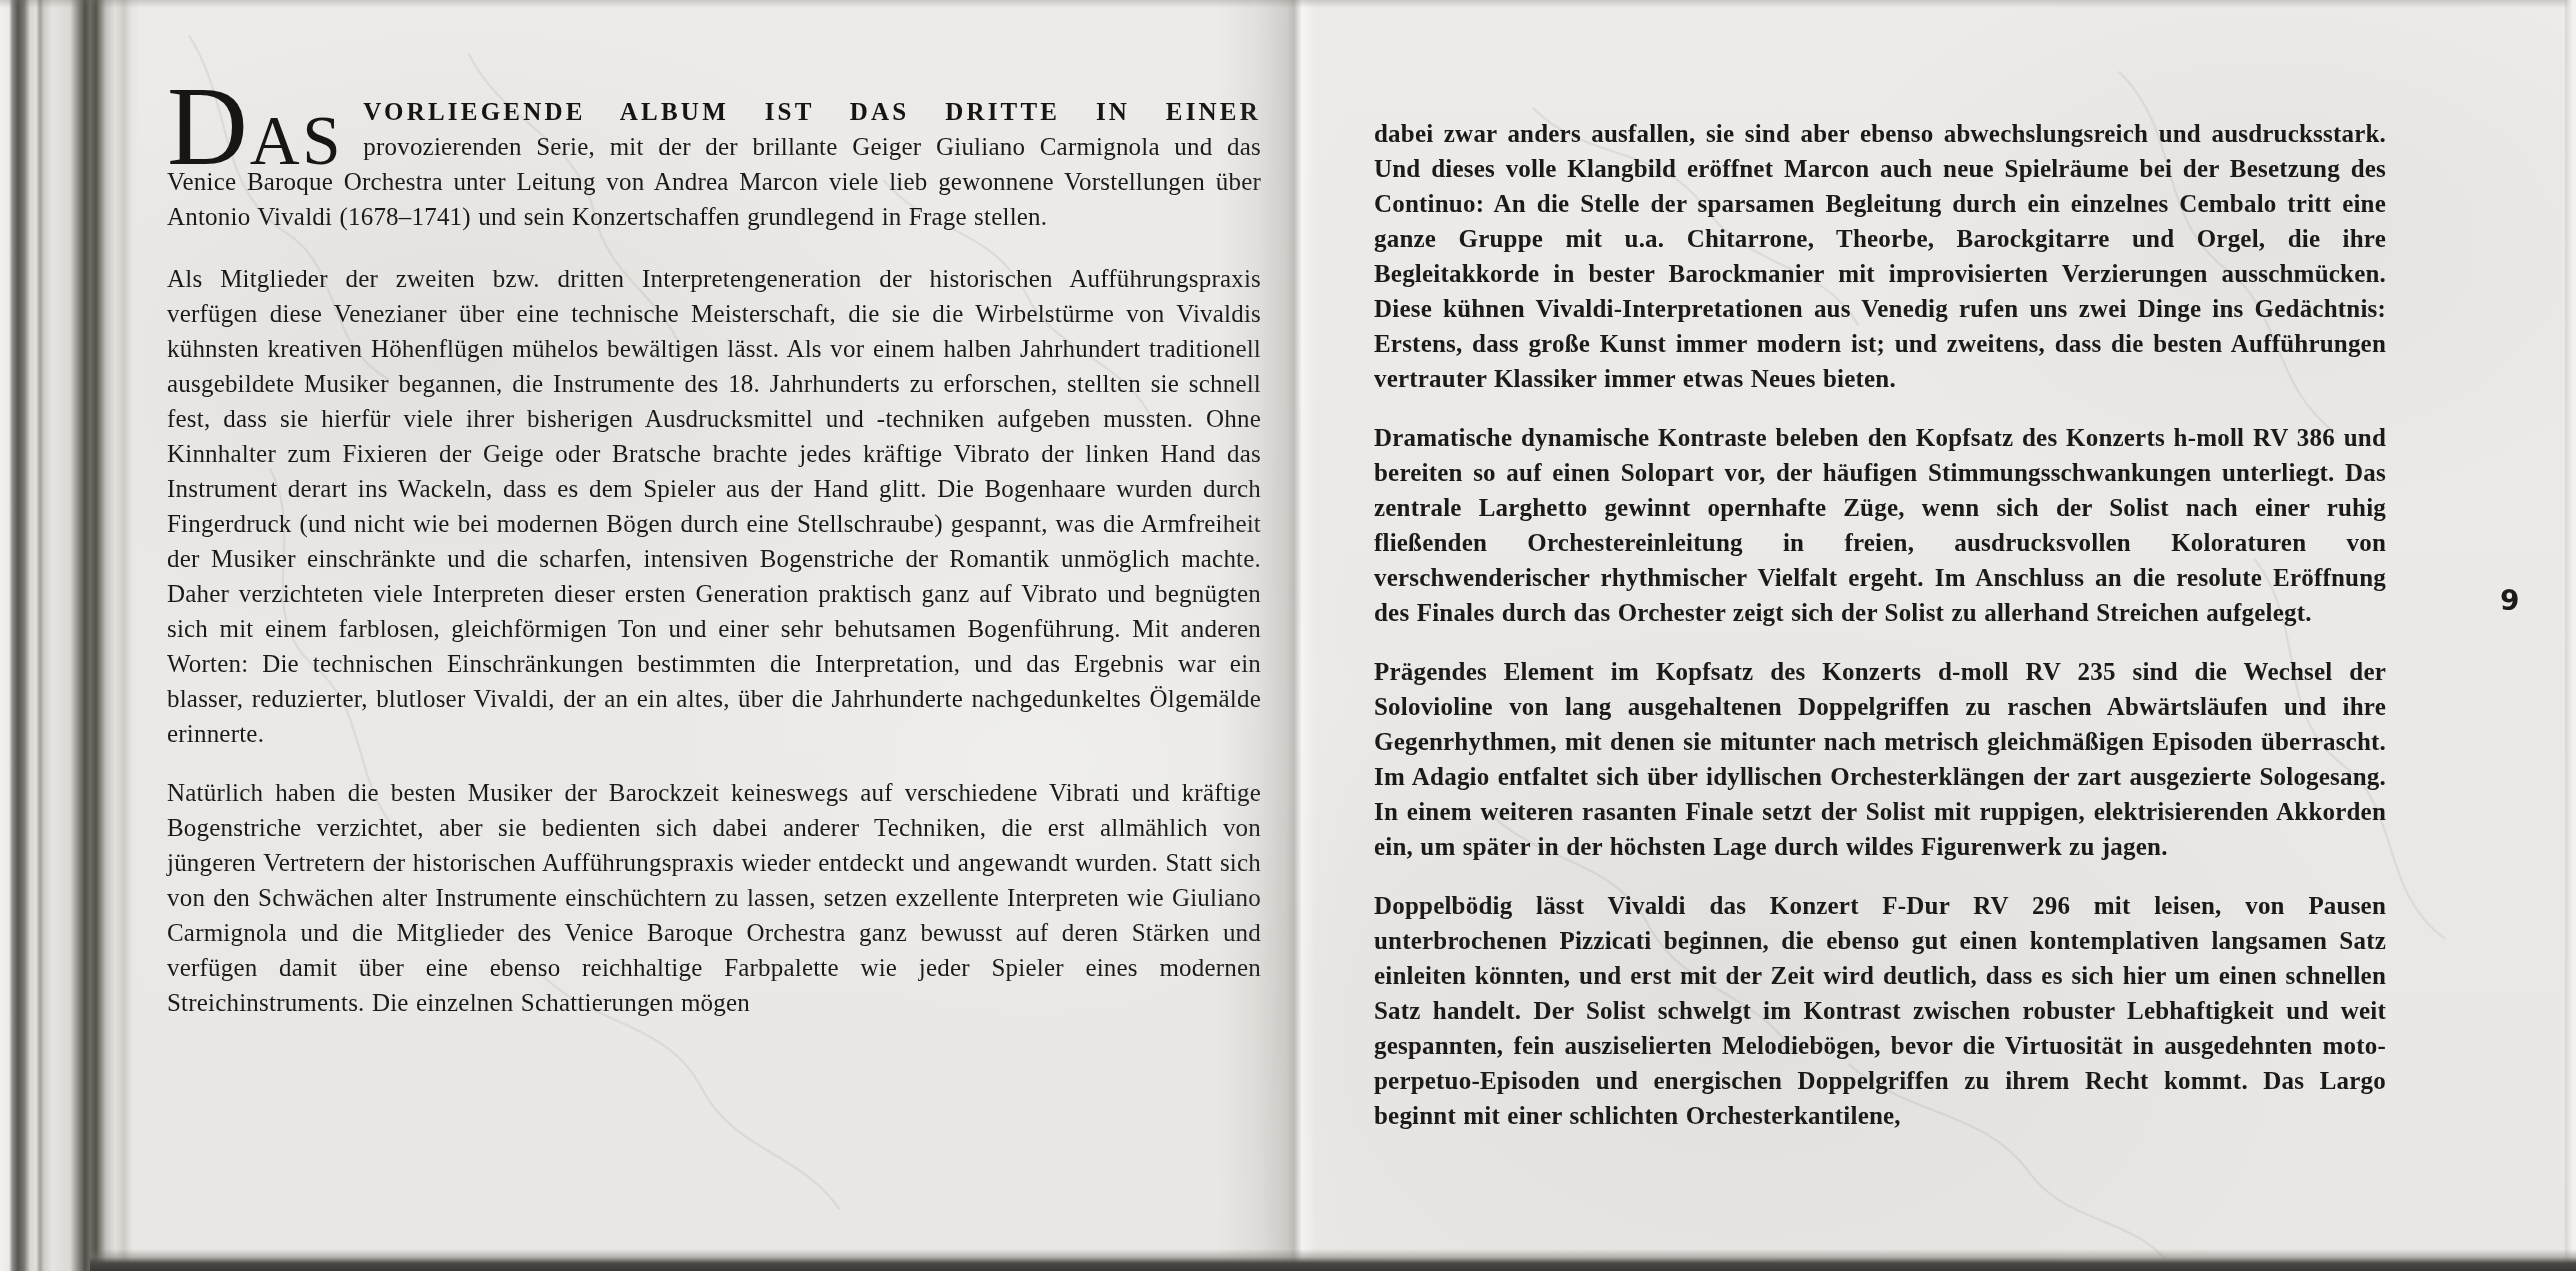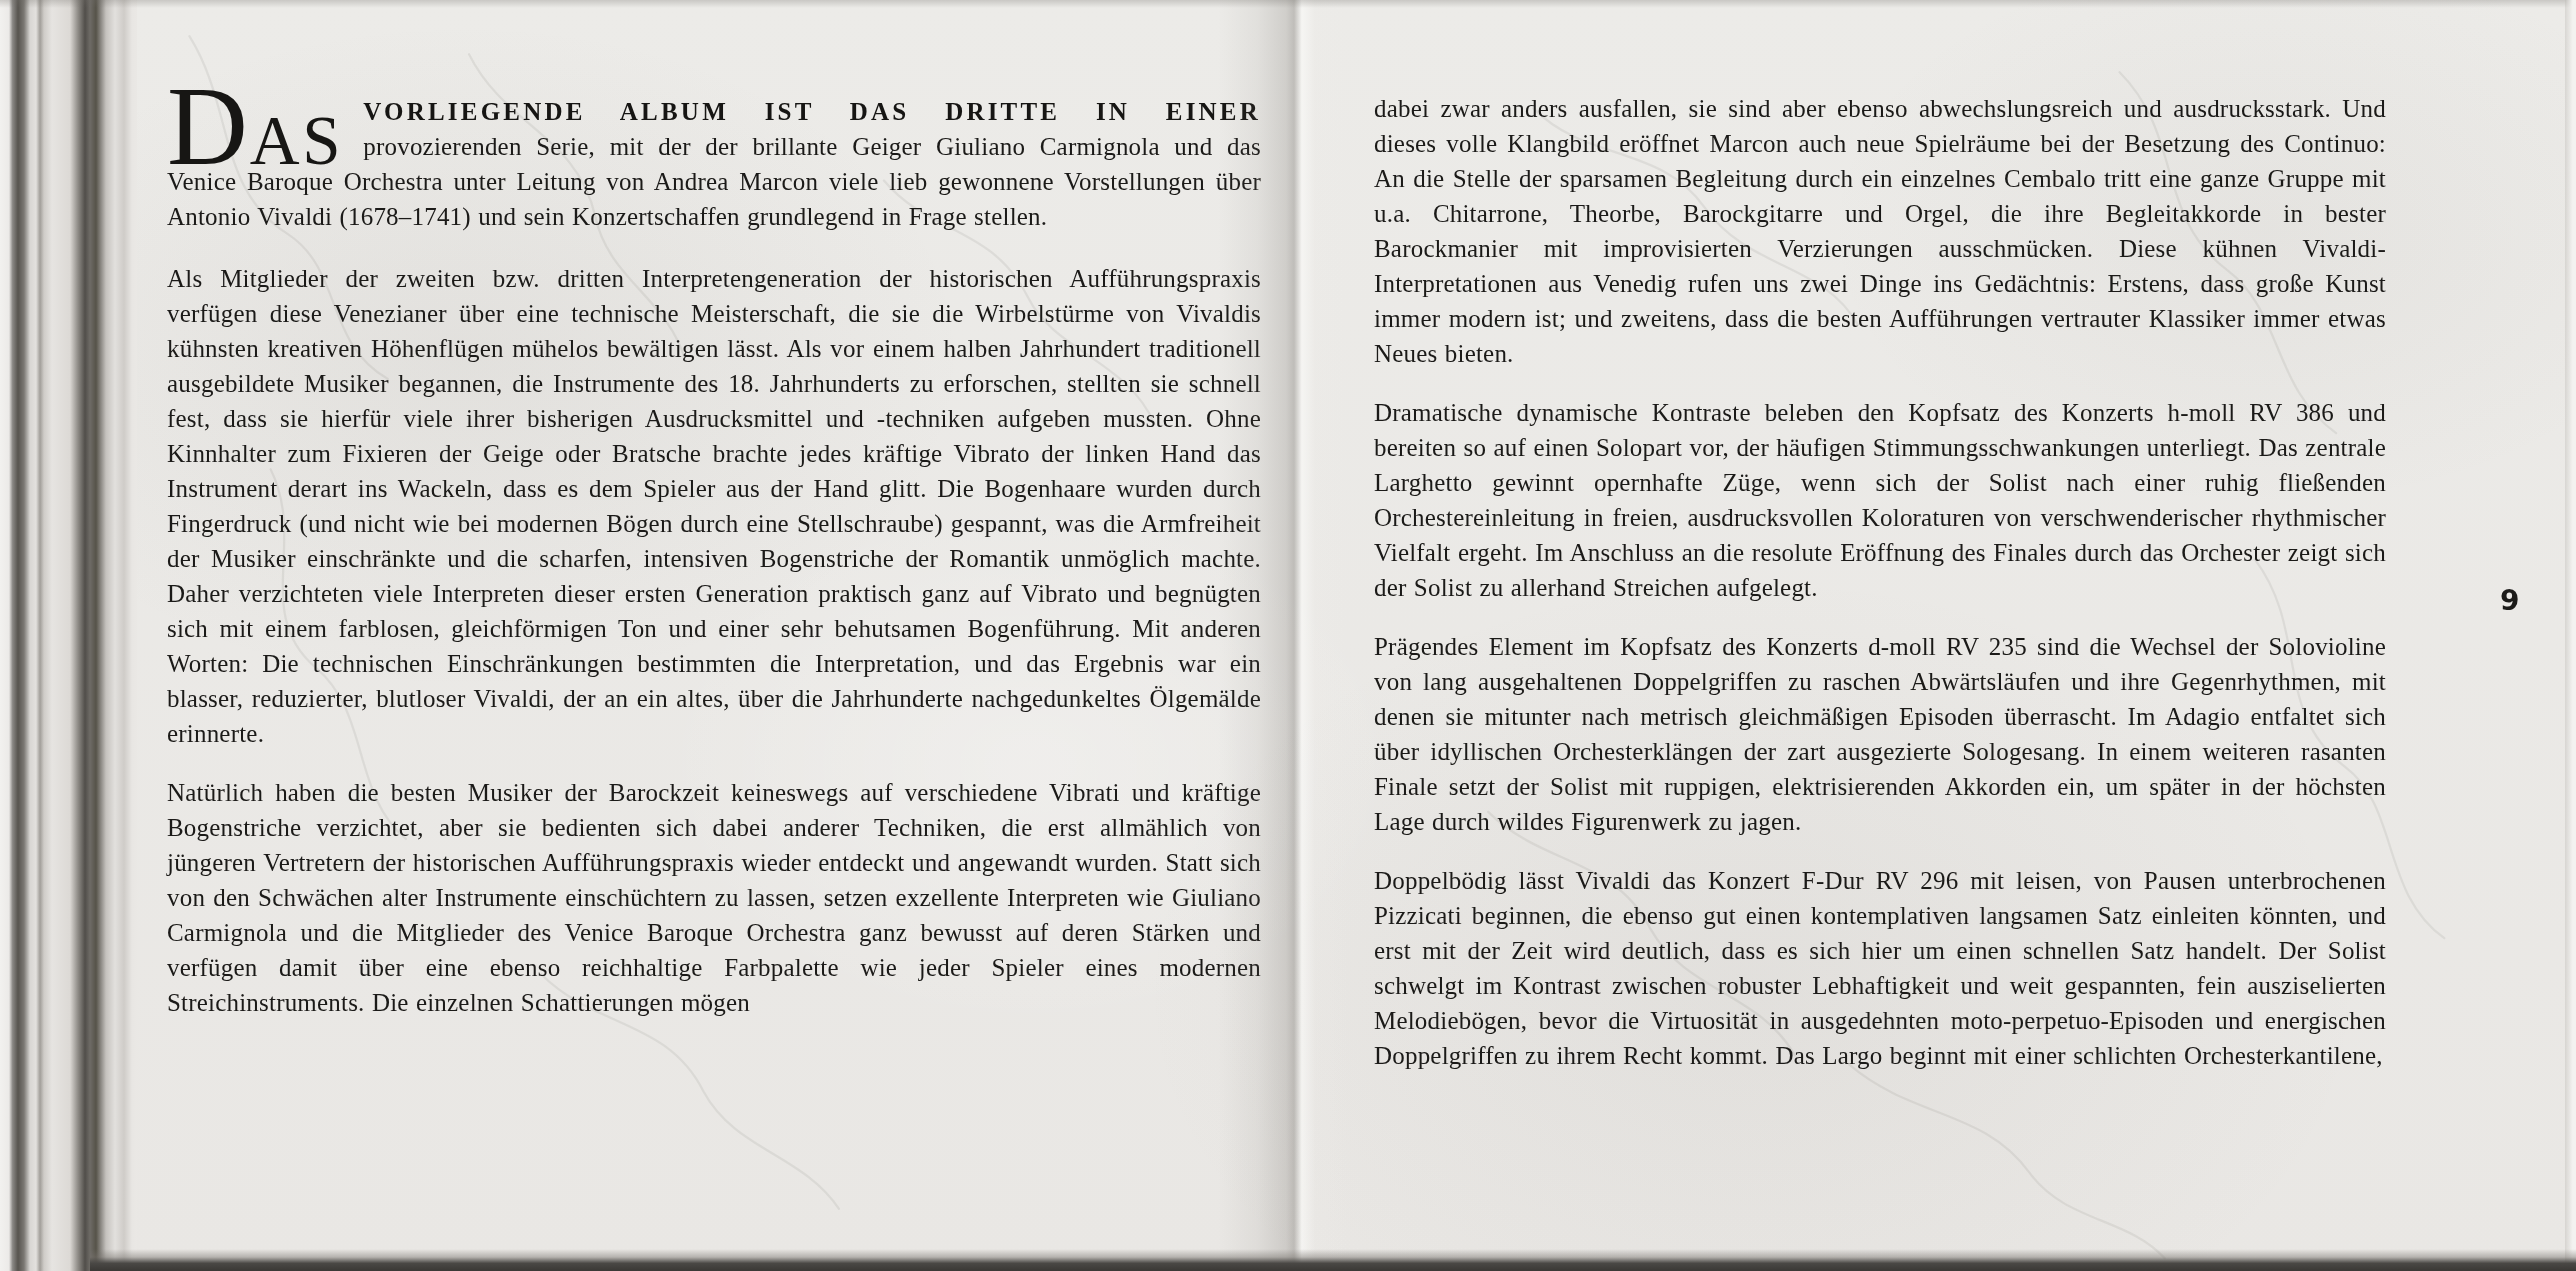--- a/index.html
+++ b/index.html
@@ -71,21 +71,21 @@
   .text-block p {
     margin: 0 0 24px 0;
     font-size: 25px;
     line-height: 35px;
     text-align: justify;
     color: #1b1a18;
     letter-spacing: 0.2px;
     word-spacing: 0.9px;
   }
   .left-text  { position: absolute; left: 167px;  top: 94px; width: 1094px; }
-  .right-text { position: absolute; left: 1374px; top: 91px; width: 1012px; }
+  .right-text { position: absolute; left: 1374px; top: 116px; width: 1012px; font-weight: bold; }
 
   .p-first { margin-bottom: 27px !important; }
 
   .dropcap {
     float: left;
     height: 70px;
     padding-right: 20px;
   }
   .dropcap-inner {
     display: block;

